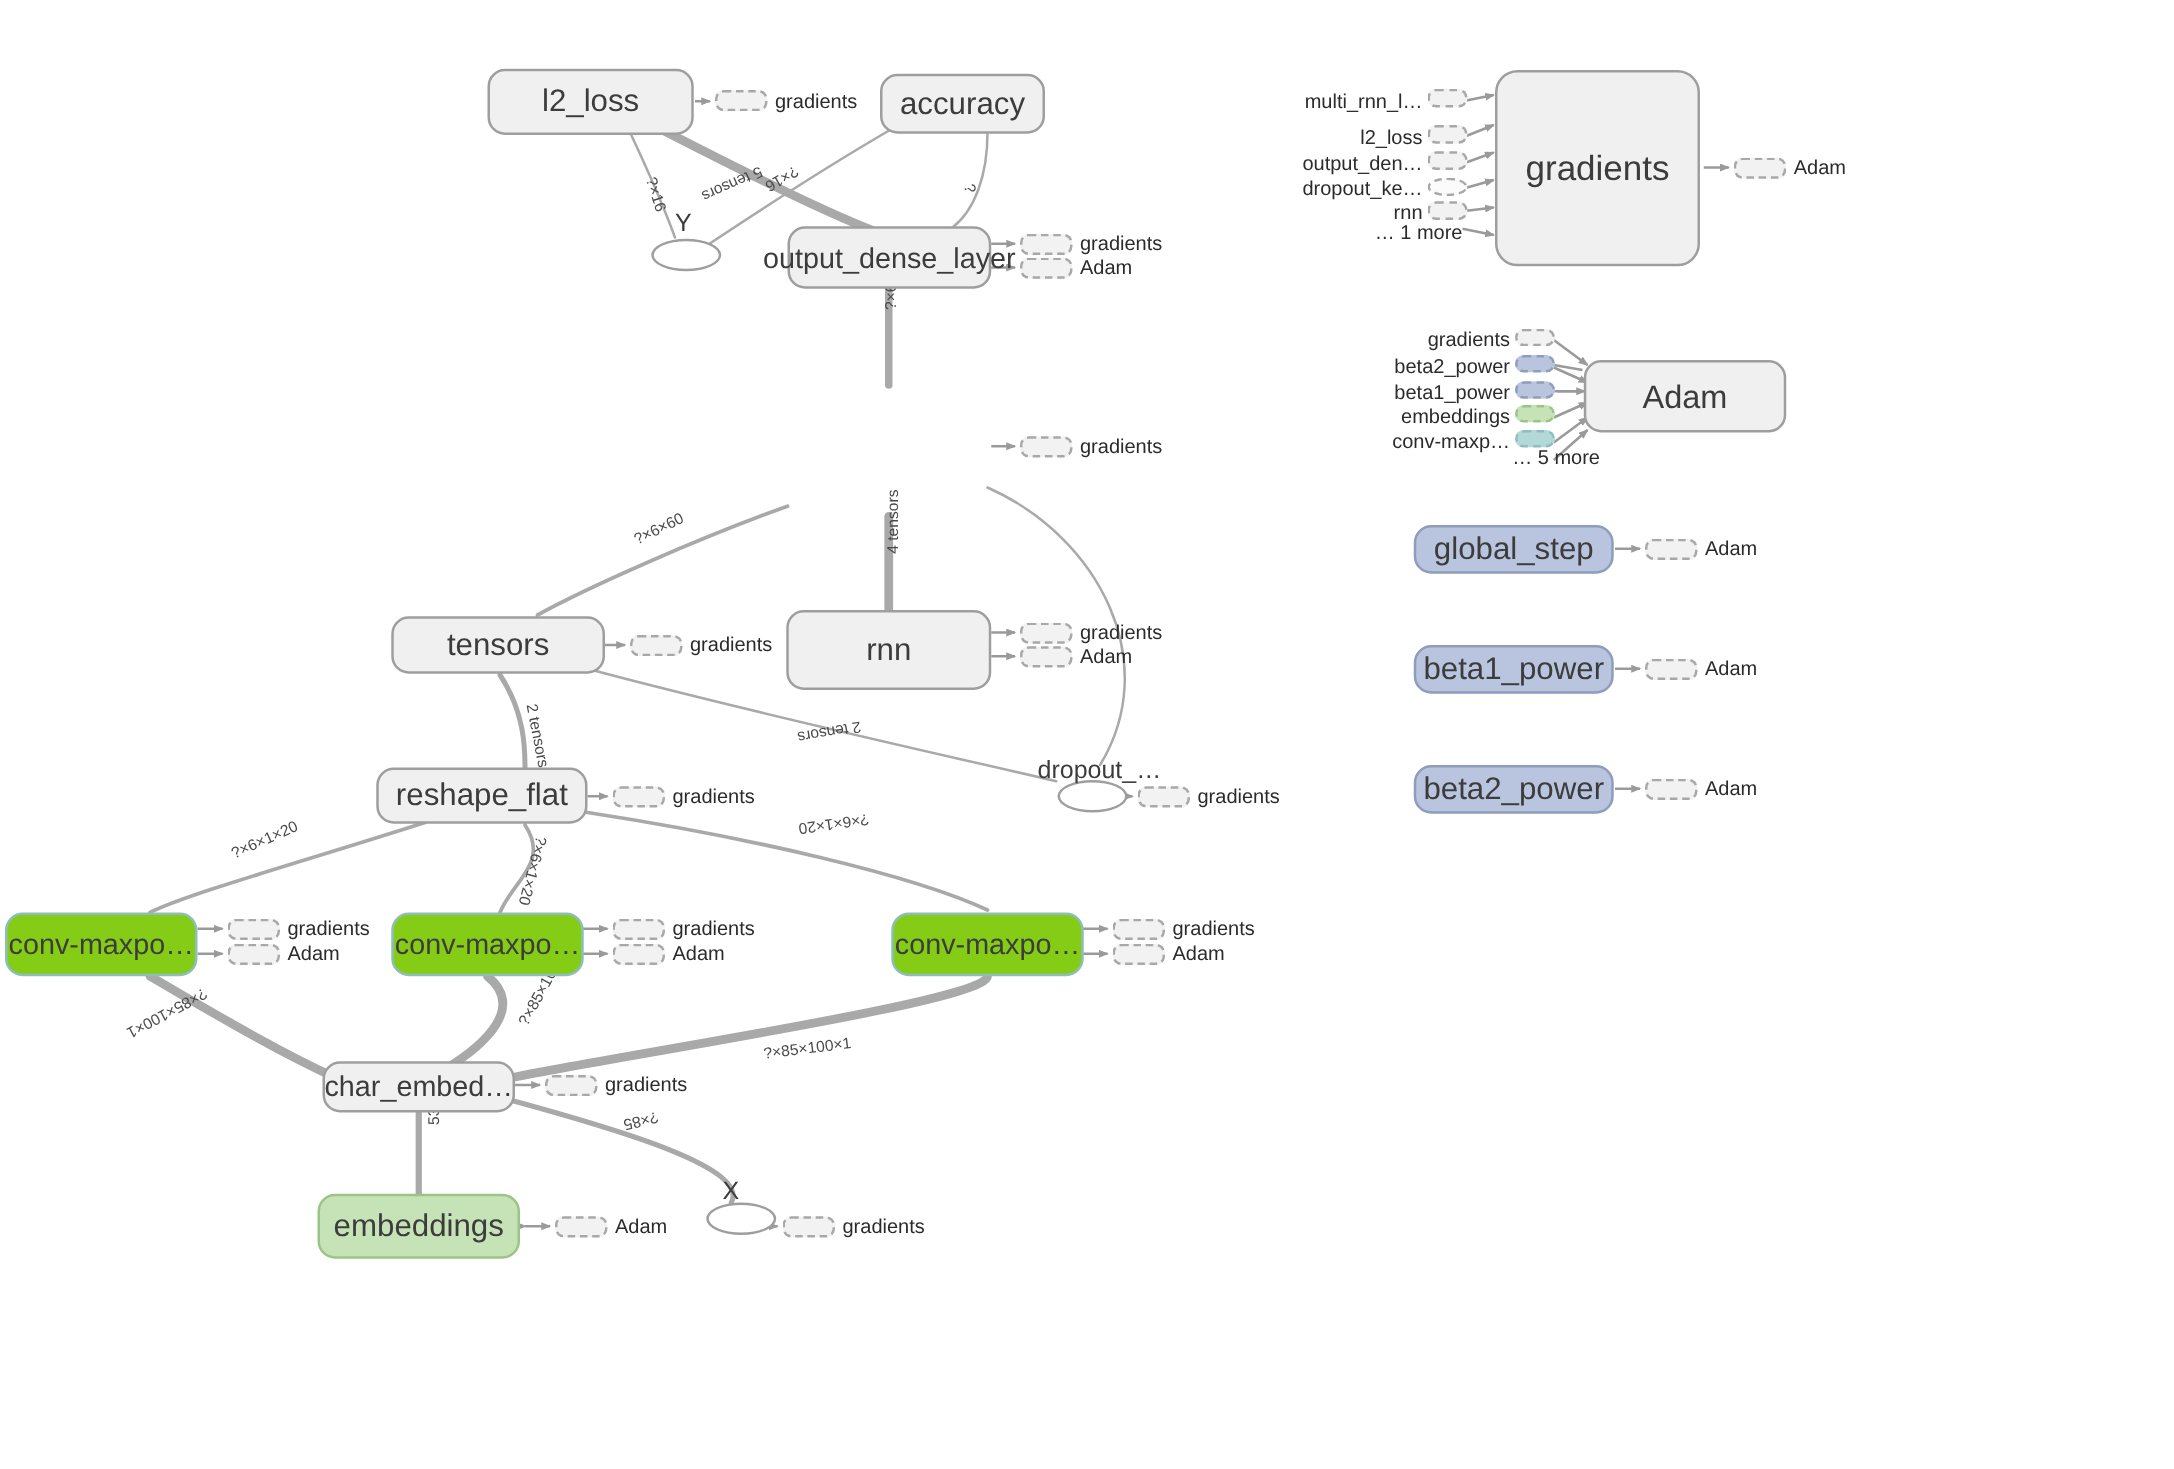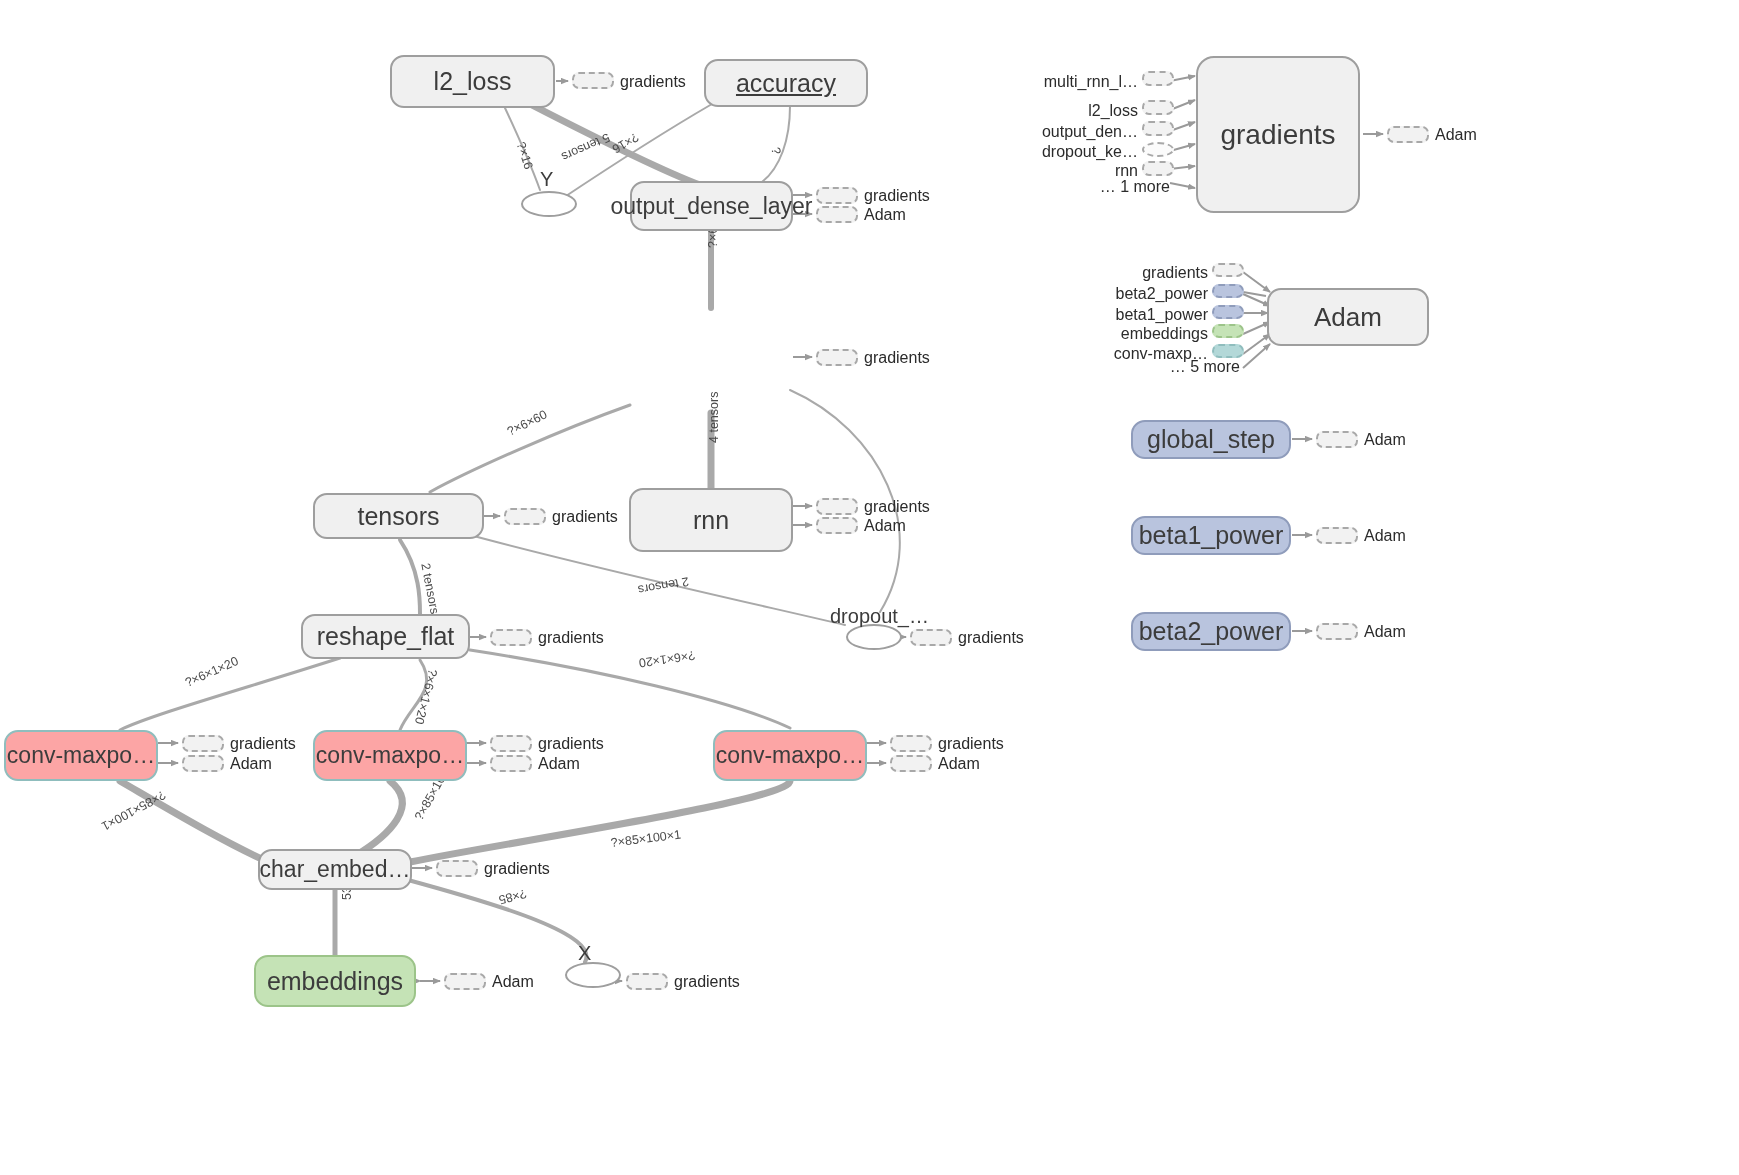--- a/index.html
+++ b/index.html
@@ -8,21 +8,21 @@
 
   #canvas{position:absolute;left:0;top:0;width:1739px;height:1175px;}
   svg.edges{position:absolute;left:0;top:0;width:1739px;height:1175px;pointer-events:none;}
 
   
   .node{position:absolute;box-sizing:border-box;display:flex;align-items:center;
         justify-content:center;border:2px solid #9e9e9e;border-radius:14px;
         background:#f0f0f0;color:#3c3c3c;white-space:nowrap;}
   .node.big{font-size:25px;}
   .node.med{font-size:23px;}
-  .node.teal{background:#fca5a5;border-color:#8fbdbd;}
+  .node.teal{background:#84cc16;border-color:#8fbdbd;}
   .node.green{background:#c5e3b6;border-color:#9cc489;}
   .node.varblue{background:#b9c4de;border-color:#8f9cbb;}
 
   
   .oval{position:absolute;box-sizing:border-box;border:2px solid #9e9e9e;
         background:#ffffff;border-radius:50%;}
   .oval-label{position:absolute;font-size:20px;color:#3c3c3c;white-space:nowrap;}
 
   
   .stub{position:absolute;box-sizing:border-box;border:2px dashed #a8a8a8;
@@ -159,21 +159,21 @@
   <div class="elabel" style="left:440px;top:671px;transform:rotate(105deg);">?×6×1×20</div>
   <div class="elabel" style="left:696px;top:662px;transform:rotate(-188deg);">?×6×1×20</div>
   <div class="elabel" style="left:168px;top:800px;transform:rotate(-208deg);">?×85×100×1</div>
   <div class="elabel" style="left:412px;top:816px;transform:rotate(-61deg);">?×85×100×1</div>
   <div class="elabel" style="left:610px;top:836px;transform:rotate(-7deg);">?×85×100×1</div>
   <div class="elabel" style="left:340px;top:900px;transform:rotate(-90deg);">53×100</div>
   <div class="elabel" style="left:528px;top:900px;transform:rotate(-194deg);">?×85</div>
 
   <div class="node big" style="left:390px;top:55px;width:165px;height:53px;">l2_loss</div>
 
-  <div class="node big" style="left:704px;top:59px;width:164px;height:48px;text-decoration:underline;">accuracy</div>
+  <div class="node big" style="left:704px;top:59px;width:132px;height:48px;">accuracy</div>
 
   <div class="node med" style="left:630px;top:181px;width:163px;height:50px;">output_dense_layer</div>
 
 
   <div class="node big" style="left:313px;top:493px;width:171px;height:46px;">tensors</div>
 
   <div class="node big" style="left:629px;top:488px;width:164px;height:64px;">rnn</div>
 
   <div class="node big" style="left:301px;top:614px;width:169px;height:45px;">reshape_flat</div>
 
@@ -282,21 +282,21 @@
 
   <div class="stub-text left" style="left:1090px;top:306px;width:118px;">beta1_power</div>
   <div class="stub blue" style="left:1212px;top:305px;width:32px;height:14px;"></div>
 
   <div class="stub-text left" style="left:1090px;top:325px;width:118px;">embeddings</div>
   <div class="stub green" style="left:1212px;top:324px;width:32px;height:14px;"></div>
 
   <div class="stub-text left" style="left:1090px;top:345px;width:118px;">conv-maxp…</div>
   <div class="stub teal" style="left:1212px;top:344px;width:32px;height:14px;"></div>
 
-  <div class="stub-text left" style="left:1090px;top:358px;width:150px;">… 5 more</div>
+  <div class="stub-text left" style="left:1130px;top:358px;width:150px;">… 5 more</div>
 
   <div class="node varblue big" style="left:1131px;top:420px;width:160px;height:39px;">global_step</div>
   <div class="stub" style="left:1316px;top:431px;width:42px;height:17px;"></div>
   <div class="stub-text right" style="left:1364px;top:431px;">Adam</div>
 
   <div class="node varblue big" style="left:1131px;top:516px;width:160px;height:39px;">beta1_power</div>
   <div class="stub" style="left:1316px;top:527px;width:42px;height:17px;"></div>
   <div class="stub-text right" style="left:1364px;top:527px;">Adam</div>
 
   <div class="node varblue big" style="left:1131px;top:612px;width:160px;height:39px;">beta2_power</div>

